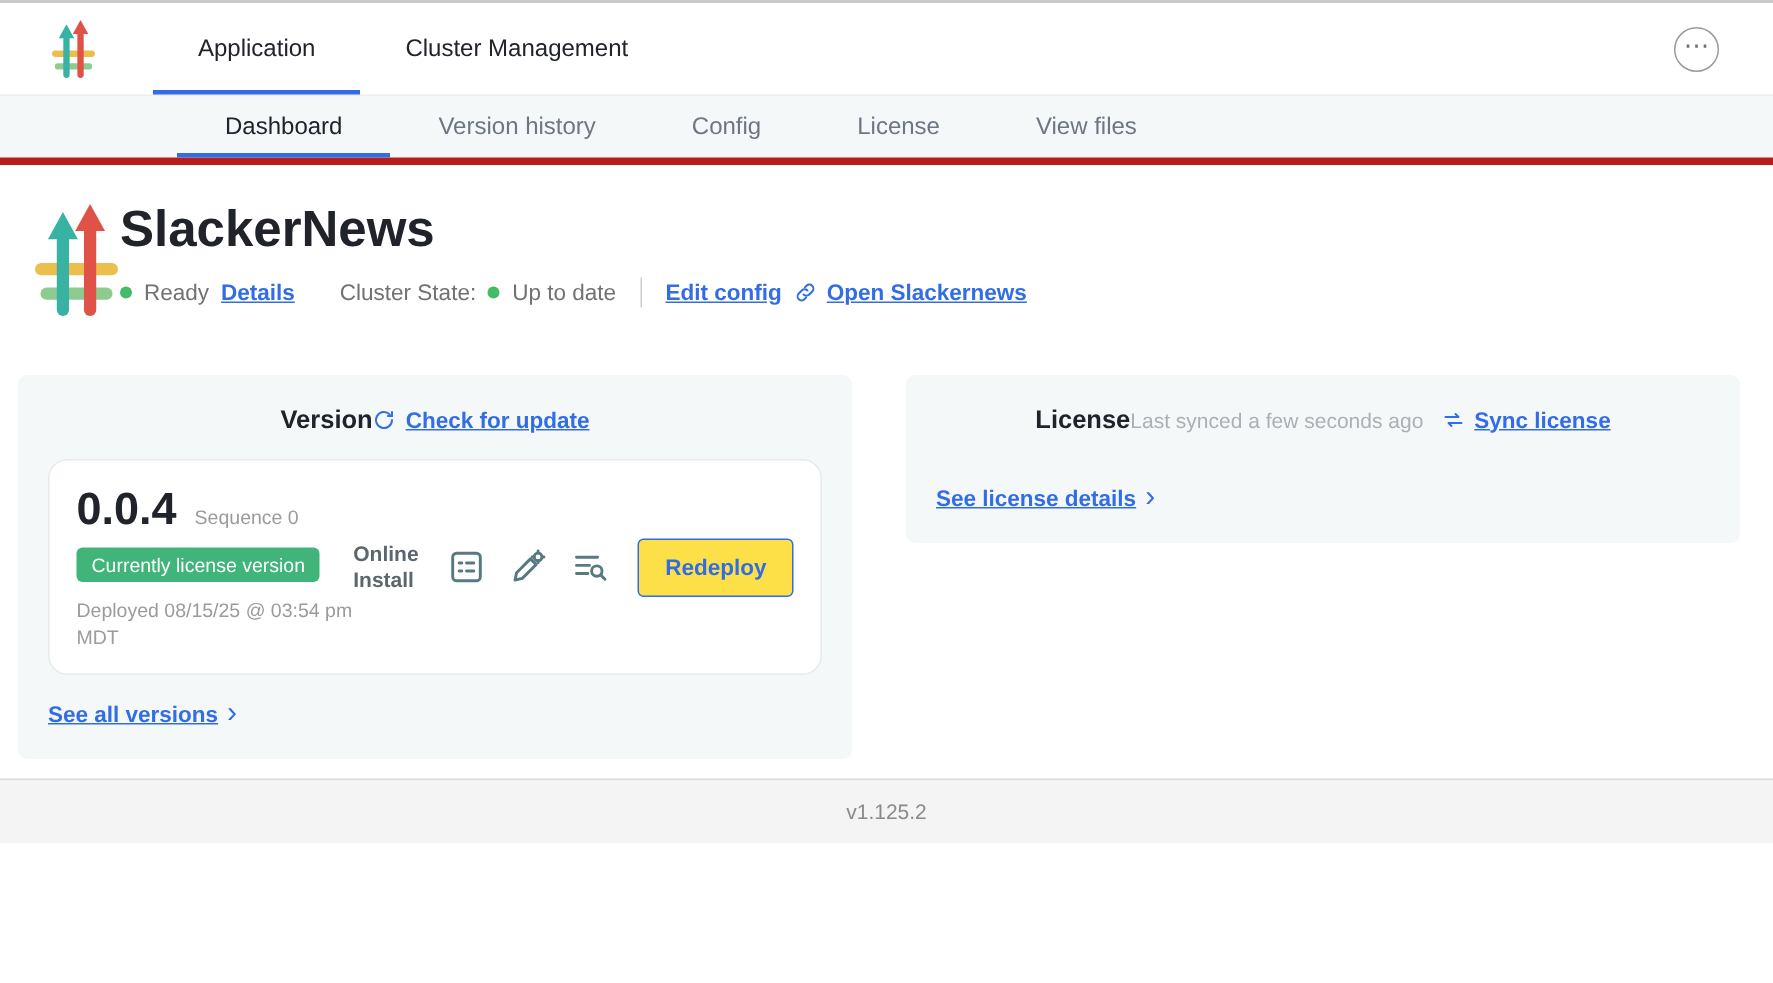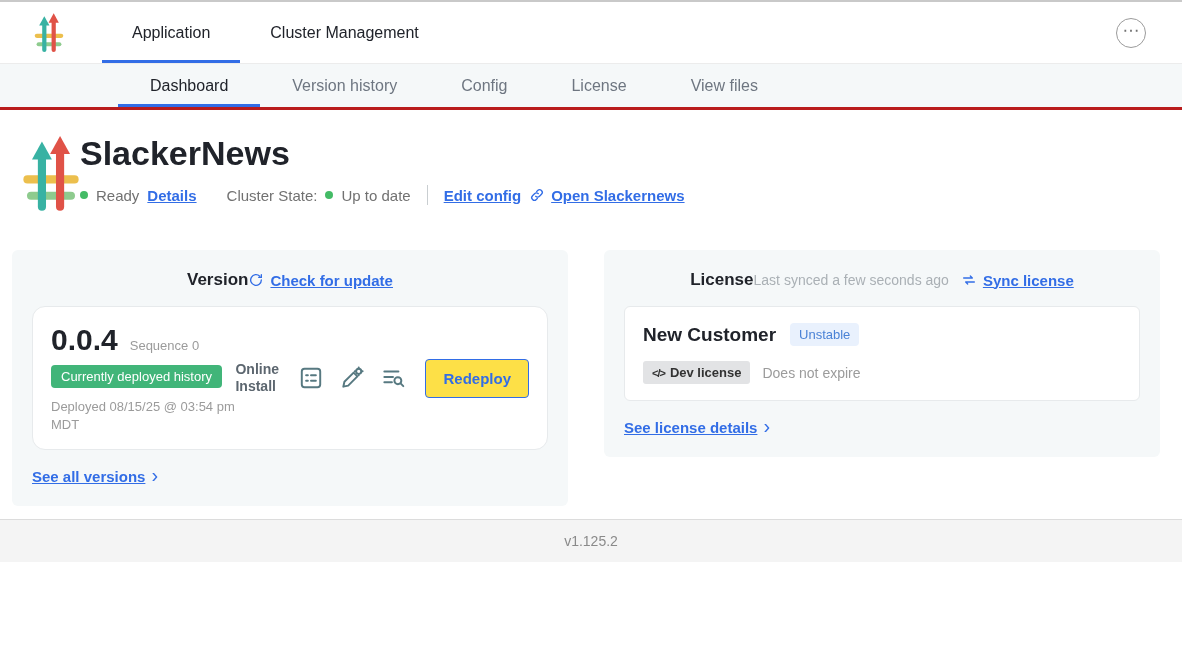--- a/index.html
+++ b/index.html
@@ -19,21 +19,21 @@
   .top-tab { display:flex; align-items:center; padding:0 30px; font-size:16px;
              color:#20232a; cursor:pointer; position:relative; }
   .top-tab.active::after { content:""; position:absolute; left:0; right:0; bottom:0;
              height:3px; background:#326de6; }
   .more-btn { margin-left:auto; margin-right:36px; align-self:center;
               width:30px; height:30px; border-radius:50%; border:1px solid #9b9b9b;
               background:#fff; color:#717171; font-size:17px; line-height:1;
               display:flex; align-items:center; justify-content:center; cursor:pointer; padding:0 0 4px 0;}
 
   
-  .subnav { height:46px; flex:0 0 46px; background:#f5f8f9; border-bottom:3px solid #b91c1c;
+  .subnav { height:46px; flex:0 0 46px; background:#f5f8f9; border-bottom:5px solid #b91c1c;
             display:flex; align-items:stretch; padding-left:118px; }
   .subnav-item { display:flex; align-items:center; padding:0 32px; font-size:16px;
                  color:#6e7681; cursor:pointer; position:relative; }
   .subnav-item.active { color:#20232a; }
   .subnav-item.active::after { content:""; position:absolute; left:0; right:0; bottom:0;
                  height:3px; background:#326de6; }
 
   
   .main { flex:1 1 auto; background:#fff; overflow:hidden; }
   .app-header { display:flex; align-items:flex-start; padding:22px 0 0 22px; }
@@ -186,21 +186,21 @@
             <span class="u">Check for update</span>
           </a>
         </div>
 
         <div class="inner-card ver-inner">
           <div>
             <div class="ver-line">
               <span class="ver-num">0.0.4</span>
               <span class="seq">Sequence 0</span>
             </div>
-            <span class="pill-green">Currently deployed history</span>
+            <span class="pill-green">Currently license version</span>
             <div class="deployed">Deployed 08/15/25 @ 03:54 pm MDT</div>
           </div>
           <div class="ver-right">
             <div class="install-type">Online Install</div>
             <svg class="action-icon" viewBox="0 0 24 24" fill="none" stroke="currentColor" stroke-width="1.8" stroke-linecap="round">
               <rect x="3.5" y="3.5" width="17" height="17" rx="2.5"></rect>
               <path d="M7.5 9.5h1.6M12 9.5h4.5M7.5 14.5h1.6M12 14.5h4.5"></path>
             </svg>
             <svg class="action-icon" viewBox="0 0 24 24" fill="none" stroke="currentColor" stroke-width="1.8" stroke-linecap="round" stroke-linejoin="round">
               <path d="M4 20l1-4.5 8.5-8.5 3.5 3.5L8.5 19 4 20z"></path>
@@ -230,33 +230,20 @@
             <a class="link">
               <svg class="link-icon" viewBox="0 0 24 24" fill="none" stroke="currentColor" stroke-width="2" stroke-linecap="round" stroke-linejoin="round">
                 <path d="M4 9h13l-3-3"></path>
                 <path d="M20 15H7l3 3"></path>
               </svg>
               <span class="u">Sync license</span>
             </a>
           </div>
         </div>
 
-        <div class="inner-card">
-          <div class="lic-row1">
-            <span class="customer">New Customer</span>
-            <span class="badge-blue">Unstable</span>
-          </div>
-          <div class="lic-row2">
-            <span class="badge-gray">
-              <span class="code-glyph">&lt;/&gt;</span>
-              <span>Dev license</span>
-            </span>
-            <span class="expiry">Does not expire</span>
-          </div>
-        </div>
 
         <a class="link see-link">
           <span class="u">See license details</span>
           <span class="chev">›</span>
         </a>
       </div>
 
     </section>
   </main>
 

